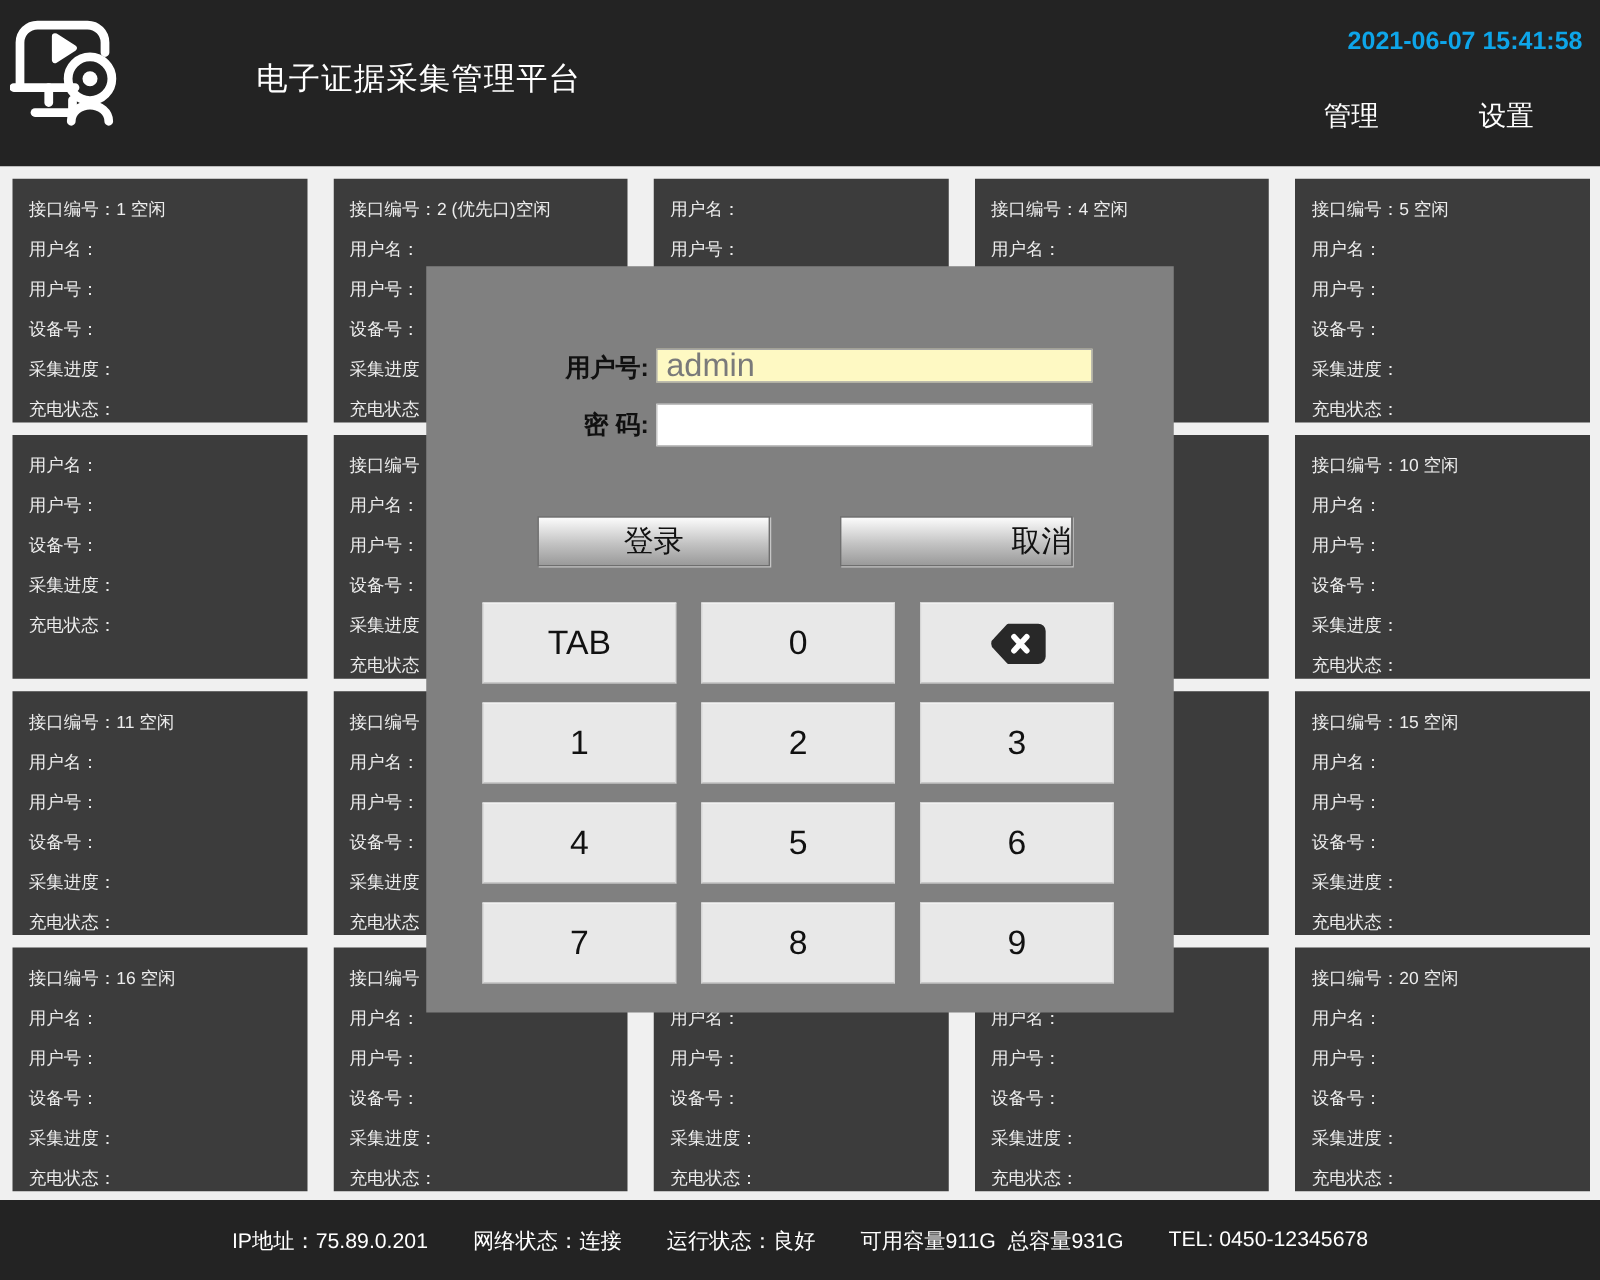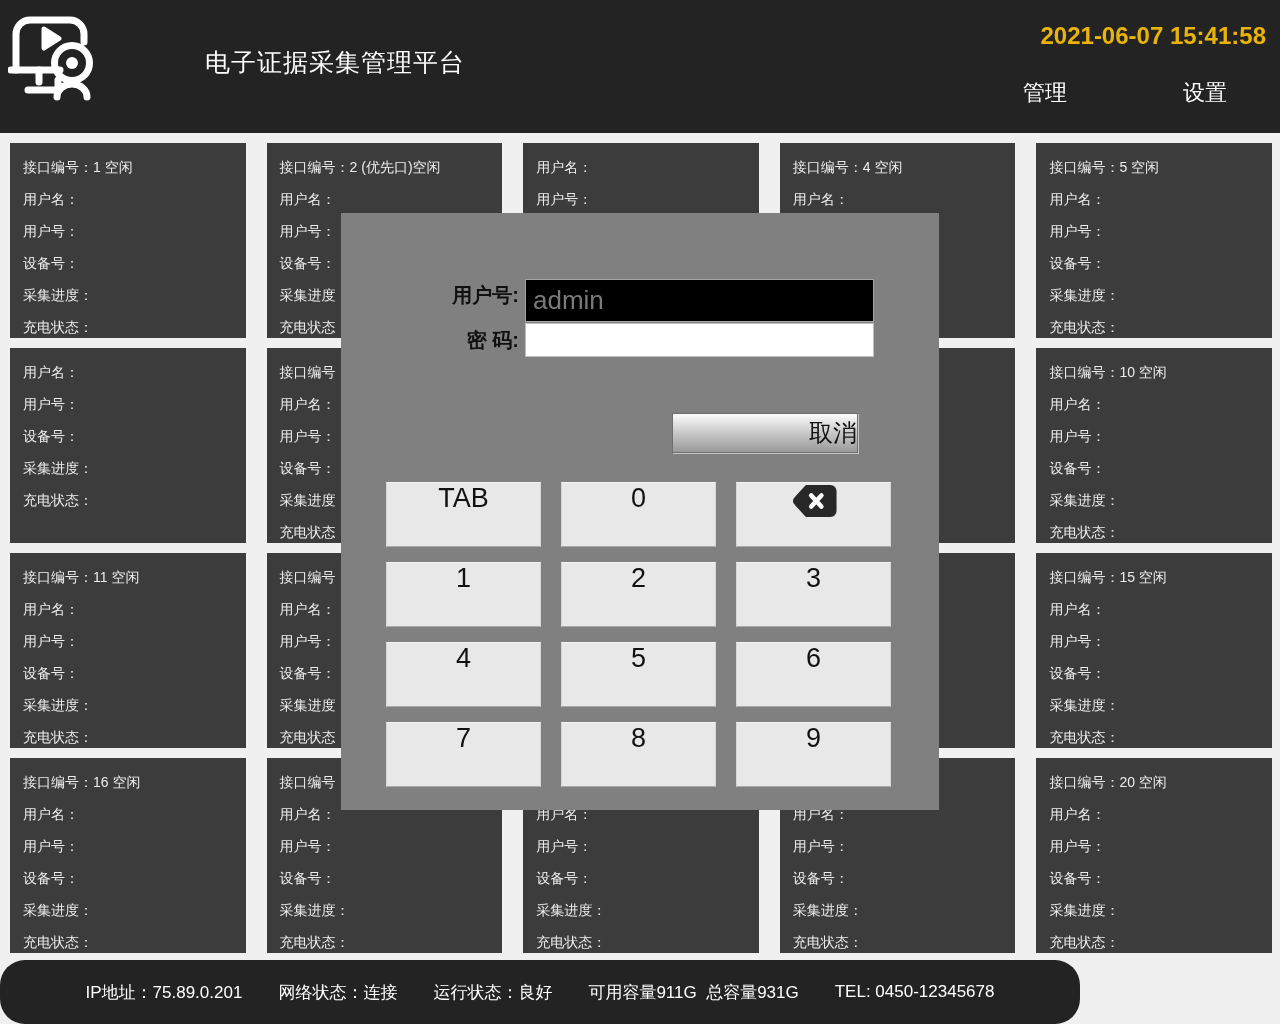--- a/index.html
+++ b/index.html
@@ -4,54 +4,54 @@
 <style>
   * { margin:0; padding:0; box-sizing:border-box; }
   html,body { width:1280px; height:1024px; }
   body { font-family:"Liberation Sans", sans-serif; background:#f0f0f0; overflow:hidden; }
   .app { position:relative; width:1280px; height:1024px; background:#f0f0f0; overflow:hidden; }
 
   
   .header { position:absolute; top:0; left:0; width:1280px; height:133px; background:#232323; }
   .logo { position:absolute; left:8px; top:6px; }
   .page-title { position:absolute; left:205px; top:46px; font-size:25px; font-weight:normal; color:#ffffff; letter-spacing:1px; }
-  .datetime { position:absolute; top:22px; right:14px; font-size:24px; font-weight:bold; color:#eab308; }
-  .nav { position:absolute; top:78px; right:53px; display:flex; gap:116px; }
+  .datetime { position:absolute; top:22px; right:14px; font-size:20px; font-weight:bold; color:#0ea5e9; }
+  .nav { position:absolute; top:78px; right:53px; display:flex; gap:80px; }
   .nav span { font-size:22px; color:#ffffff; cursor:pointer; }
 
   
   .grid { position:absolute; top:133px; left:0; width:1280px; height:827px; padding:10px 8px 0 10px;
           display:grid; grid-template-columns:repeat(5,1fr); grid-auto-rows:195px; gap:10px 21px; }
   .card { background:#3c3c3c; color:#ededed; padding:8px 10px 0 13px; overflow:hidden; }
   .card-line { height:32px; line-height:32px; font-size:14px; white-space:nowrap; }
 
   
-  .footer { position:absolute; bottom:0; left:0; width:1080px; height:64px; background:#232323;
-            display:flex; align-items:center; justify-content:center; gap:36px;border-radius:25px; }
+  .footer { position:absolute; bottom:0; left:0; width:1280px; height:64px; background:#232323;
+            display:flex; align-items:center; justify-content:center; gap:36px; }
   .footer span { color:#ffffff; font-size:17px; white-space:pre; }
 
   
   .modal { position:absolute; left:341px; top:213px; width:598px; height:597px; background:#808080; }
   .form-label { position:absolute; left:0; width:178px; text-align:right; font-size:20px; font-weight:bold; color:#101010; }
   .lbl-user { top:66px; height:32px; line-height:32px; }
   .lbl-pass { top:110px; height:34px; line-height:34px; }
   .form-input { position:absolute; left:184px; width:349px; font-size:26px; font-family:inherit; padding:0 7px; outline:none; }
-  .input-user { top:66px; height:43px; background:#000000; border:1px solid #a6a6a6; color:#7a7a7a; }
+  .input-user { top:66px; height:27px; background:#fef9c3; border:1px solid #a6a6a6; color:#7a7a7a; }
   .input-pass { top:110px; height:34px; background:#ffffff; border:1px solid #c0c0c0; }
   .dlg-btn { position:absolute; top:200px; width:186px; height:40px;
              background:linear-gradient(#fcfcfc, #c3c3c3 55%, #9a9a9a);
              border:1px solid #6e6e6e; box-shadow:1px 1px 0 rgba(255,255,255,.55);
              font-size:24px; color:#111; font-family:inherit; cursor:pointer; }
   .btn-login { left:89px; }
   .btn-cancel { left:331px;text-align:right; }
 
   .keypad { position:absolute; left:45px; top:269px; display:grid;
             grid-template-columns:repeat(3,155px); grid-auto-rows:65px; gap:15px 20px; }
   .key { background:#e8e8e8; border:1px solid #d6d6d6; border-top-color:#f4f4f4; border-bottom-color:#aaaaaa;
-         display:flex; justify-content:center;
+         display:flex; align-items:center; justify-content:center;
          font-size:27px; color:#111; font-family:inherit; cursor:pointer; }
   .key .key-icon { display:none; line-height:0; }
   .key.icon-key .key-icon { display:block; }
 </style>
 </head>
 <body>
 
 <div class="app">
 
   <div class="header">
@@ -254,20 +254,21 @@
         <div class="card-line">采集进度：</div>
         <div class="card-line">充电状态：</div>
       </div>
 </div>
 
   <div class="modal">
     <div class="form-label lbl-user">用户号:</div>
     <input class="form-input input-user" type="text" value="admin" style="">
     <div class="form-label lbl-pass">密 码:</div>
     <input class="form-input input-pass" type="password" value="" style="">
+    <button class="dlg-btn btn-login">登录</button>
     <button class="dlg-btn btn-cancel">取消</button>
     <div class="keypad">
   <button class="key">
     <span class="key-label">TAB</span>
 
   </button>
 
   <button class="key">
     <span class="key-label">0</span>
 

